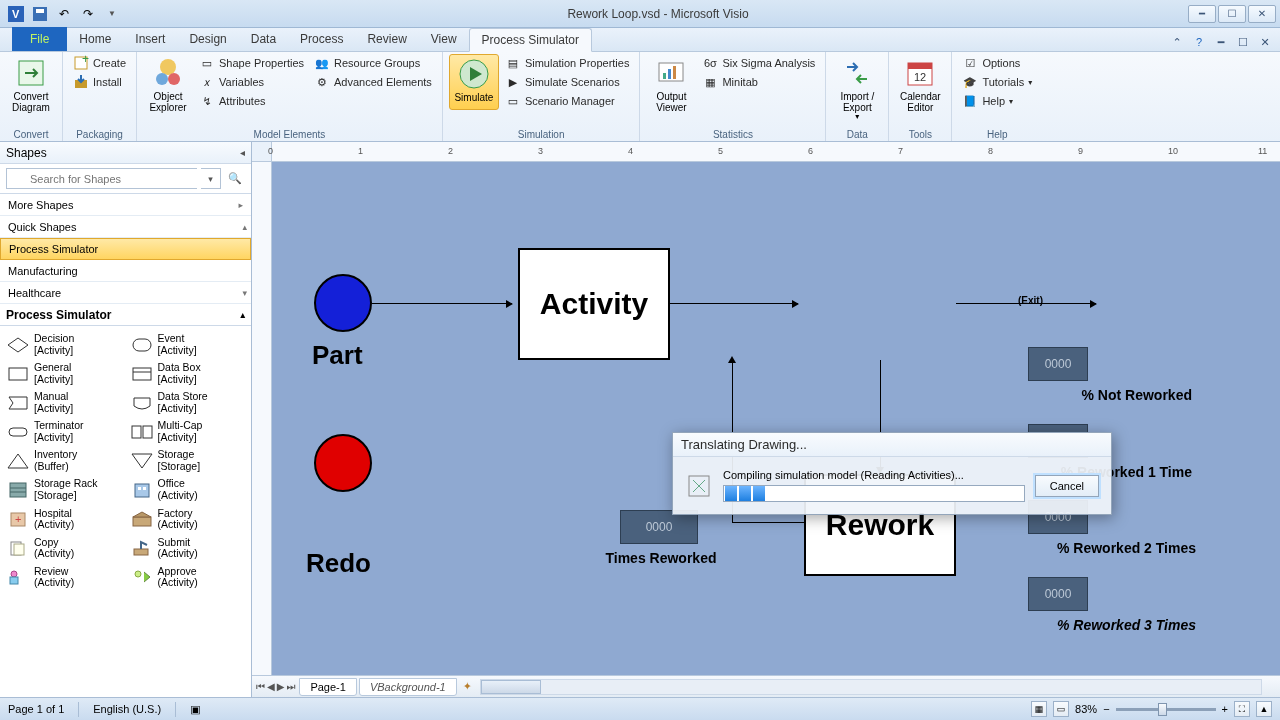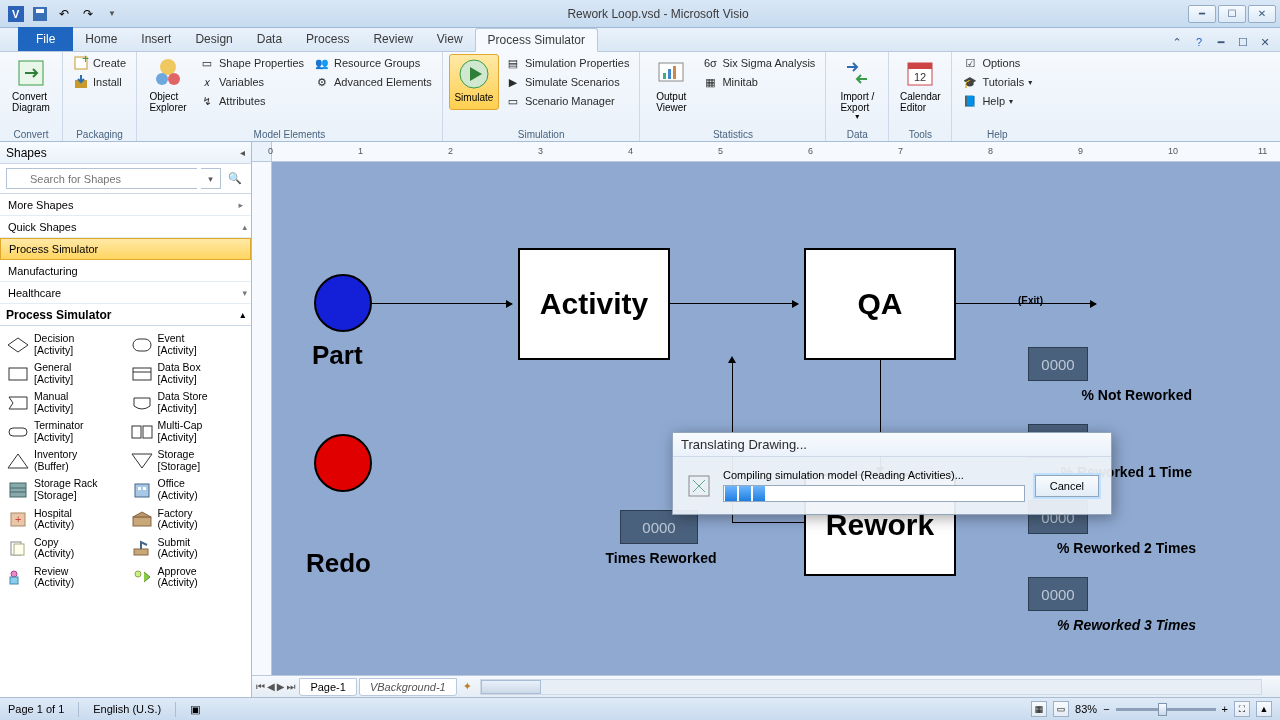--- a/index.html
+++ b/index.html
@@ -8,32 +8,32 @@
 
 .titlebar { height: 28px; background: linear-gradient(#d9e7f5,#c7dbf0); display: flex; align-items: center; border-bottom: 1px solid #9fb8d4; }
 .qat { display: flex; gap: 4px; padding: 0 6px; align-items: center; }
 .qat-btn { width: 20px; height: 20px; display: flex; align-items: center; justify-content: center; font-size: 12px; }
 .title-text { flex: 1; text-align: center; font-size: 12px; color: #3b3b3b; }
 .win-controls { display: flex; gap: 2px; padding-right: 4px; }
 .win-btn { width: 28px; height: 18px; border: 1px solid #97adc6; background: linear-gradient(#f5faff,#dce9f7); border-radius: 2px; display: flex; align-items: center; justify-content: center; font-size: 10px; color: #3b5577; }
 
 
 .ribbon-tabs { height: 24px; background: linear-gradient(#eaf2fb,#dae7f5); display: flex; align-items: flex-end; border-bottom: 1px solid #b8c9dd; }
-.file-tab { height: 24px; background: #1e66c0; color: #ffffff; padding: 0 18px; display: flex; align-items: center; font-size: 12px; margin-left: 18px; }
+.file-tab { height: 24px; background: #1e66c0; color: #bef264; padding: 0 18px; display: flex; align-items: center; font-size: 12px; margin-left: 12px; }
 .tab { height: 24px; padding: 0 12px; display: flex; align-items: center; font-size: 12px; color: #3a3a3a; }
 .tab.active { background: #f6f9fd; border: 1px solid #b8c9dd; border-bottom: 1px solid #f6f9fd; border-radius: 3px 3px 0 0; position: relative; top: 1px; }
 .ribbon-tabs-right { margin-left: auto; display: flex; gap: 4px; padding-right: 6px; align-items: center; font-size: 11px; color: #3b5577;}
 .rtr-btn { width: 18px; height: 18px; display:flex;align-items:center;justify-content:center;}
 
 
 .ribbon { height: 90px; background: linear-gradient(#f6f9fd,#e9f1fa); border-bottom: 1px solid #a9bdd5; display: flex; }
 .group { border-right: 1px solid #cdd9e8; padding: 2px 6px 0 6px; display: flex; flex-direction: column; }
 .group-label { text-align: center; font-size: 10px; color: #49637f; margin-top: auto; padding-bottom: 1px;}
 .group-row { display: flex; gap: 2px; }
-.big-btn { width: 50px; display: flex; flex-direction: column; align-items: center; padding: 2px; font-size: 10px; line-height: 1.1; border-radius: 3px;}
+.big-btn { width: 50px; display: flex; flex-direction: column; align-items: center; padding: 2px; font-size: 10px; text-align: center; line-height: 1.1; border-radius: 3px;}
 .big-btn.highlight { background: linear-gradient(#ffe9a6,#ffcf4f); border: 1px solid #e0a82e; }
 .big-icon { width: 32px; height: 32px; margin: 1px auto 2px; }
 .small-btn { display: flex; align-items: center; gap: 4px; font-size: 11px; padding: 1px 4px; color: #2b2b2b; }
 .small-icon { width: 16px; height: 16px; flex-shrink: 0; }
 .stack { display: flex; flex-direction: column; gap: 1px; }
 
 
 .workspace { display: flex; height: 555px; }
 
 
@@ -65,21 +65,21 @@
 .pt-nav { display:flex; gap:2px; padding:0 4px; color:#555;}
 .pt-nav span{font-size:10px;}
 .pt-tab { padding: 0 10px; height:18px; border:1px solid #b8c9dd; background:#fff; display:flex;align-items:center; border-radius: 0 0 3px 3px; margin-right:2px;}
 .pt-tab.bg { font-style: italic; color:#555;}
 .pt-scrollbar{flex:1; height:16px; background:#e8eef6; margin:0 18px 0 8px; border:1px solid #cdd9e8; position:relative;}
 .pt-thumb{position:absolute;left:0;width:60px;top:0;bottom:0;background:linear-gradient(#e8f0f9,#cdd9e8);border:1px solid #a9bdd5;}
 
 
 .box{position:absolute;background:#fff;border:2px solid #000;display:flex;align-items:center;justify-content:center;font-weight:900;font-size:30px;}
 .label{position:absolute;font-weight:900;font-size:26px;}
-.databox{position:absolute;background:#4a617d;color:#bcc8d6;border:1px solid #2d3e52;display:flex;align-items:center;justify-content:center;font-size:15px;}
+.databox{position:absolute;background:#4a617d;color:#bcc8d6;border:1px solid #2d3e52;display:flex;align-items:center;justify-content:center;font-size:12px;}
 .dblabel{position:absolute;font-weight:900;font-size:14px;text-align:center;}
 .arrow{position:absolute;background:#000;height:1px;}
 .arrow:after{content:'';position:absolute;right:-1px;top:-3px;border-left:7px solid #000;border-top:4px solid transparent;border-bottom:4px solid transparent;}
 .vline{position:absolute;background:#000;width:1px;}
 .exit-label{position:absolute;font-size:10px;font-weight:bold;}
 
 
 .dialog{position:absolute;left:420px;top:290px;width:440px;background:rgba(240,244,250,0.93);border:1px solid #93a5ba;box-shadow:2px 3px 14px rgba(0,0,0,0.35);}
 .dlg-title{height:24px;padding:0 8px;display:flex;align-items:center;font-size:13px;color:#2b2b2b;border-bottom:1px solid #cdd9e8;background:linear-gradient(#f8fbfe,#e9f1fa);}
 .dlg-body{padding:12px;display:flex;align-items:center;gap:10px;}
@@ -582,23 +582,20 @@
       <div style="position:absolute;left:42px;top:112px;width:58px;height:58px;border-radius:50%;background:#1420d8;border:2px solid #000;"></div>
       <div class="label" style="left:40px;top:178px;">Part</div>
 
       <div style="position:absolute;left:42px;top:272px;width:58px;height:58px;border-radius:50%;background:#e00000;border:2px solid #000;"></div>
       <div class="label" style="left:34px;top:338px;margin-top:48px;">Redo</div>
 
       <div class="box" style="left:246px;top:86px;width:152px;height:112px;">
           <span>Activity</span>
         </div>
 
-      <div class="box" style="left:532px;top:86px;width:152px;height:112px;">
-          <span>QA</span>
-        </div>
 
       <div class="box" style="left:532px;top:312px;width:152px;height:102px;">
           <span>Rework</span>
         </div>
 
       <div class="arrow" style="left:100px;top:141px;width:140px;"></div>
       <div class="arrow" style="left:398px;top:141px;width:128px;"></div>
       <div class="arrow" style="left:684px;top:141px;width:140px;"></div>
       <div class="exit-label" style="left:746px;top:133px;">(Exit)</div>
       <div class="vline" style="left:608px;top:198px;height:114px;"></div>

